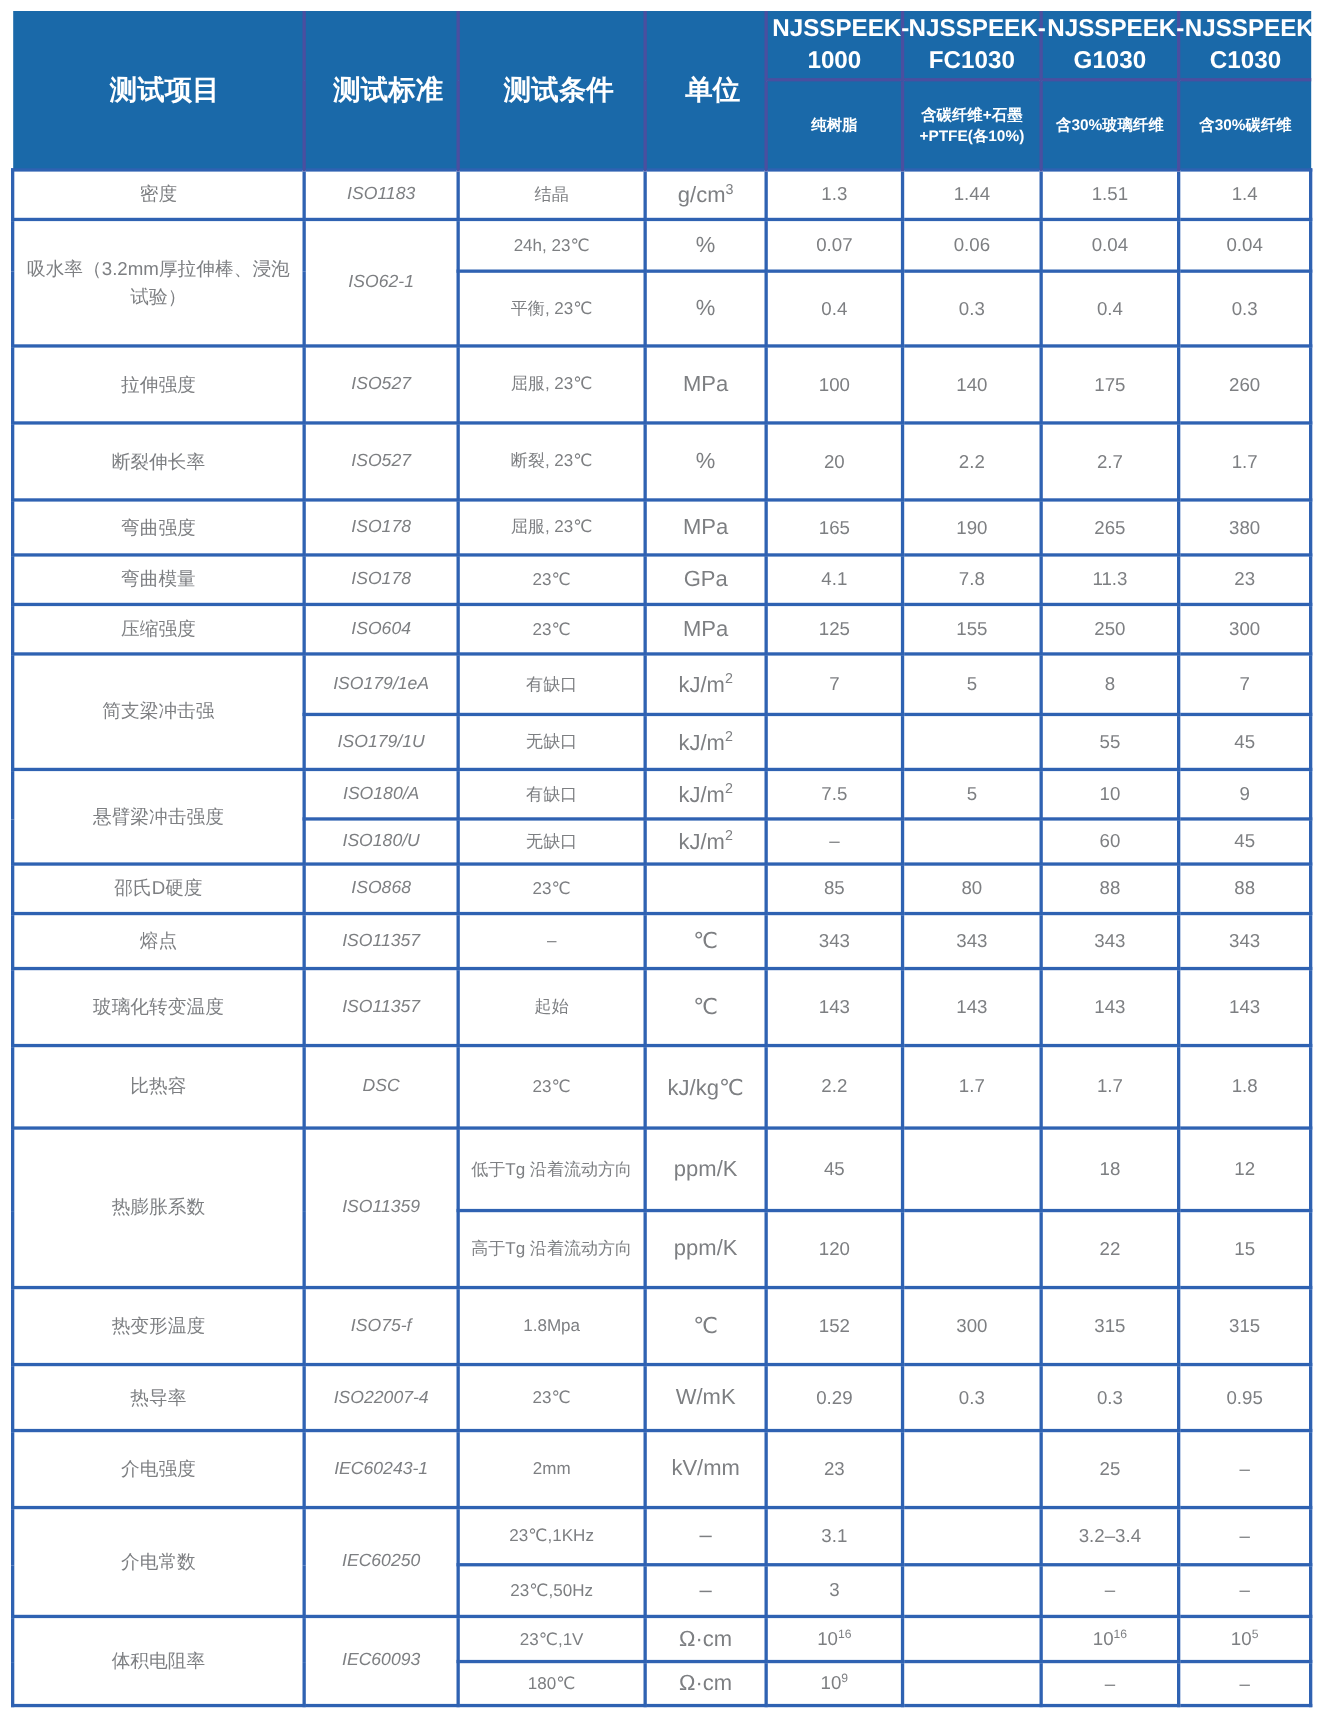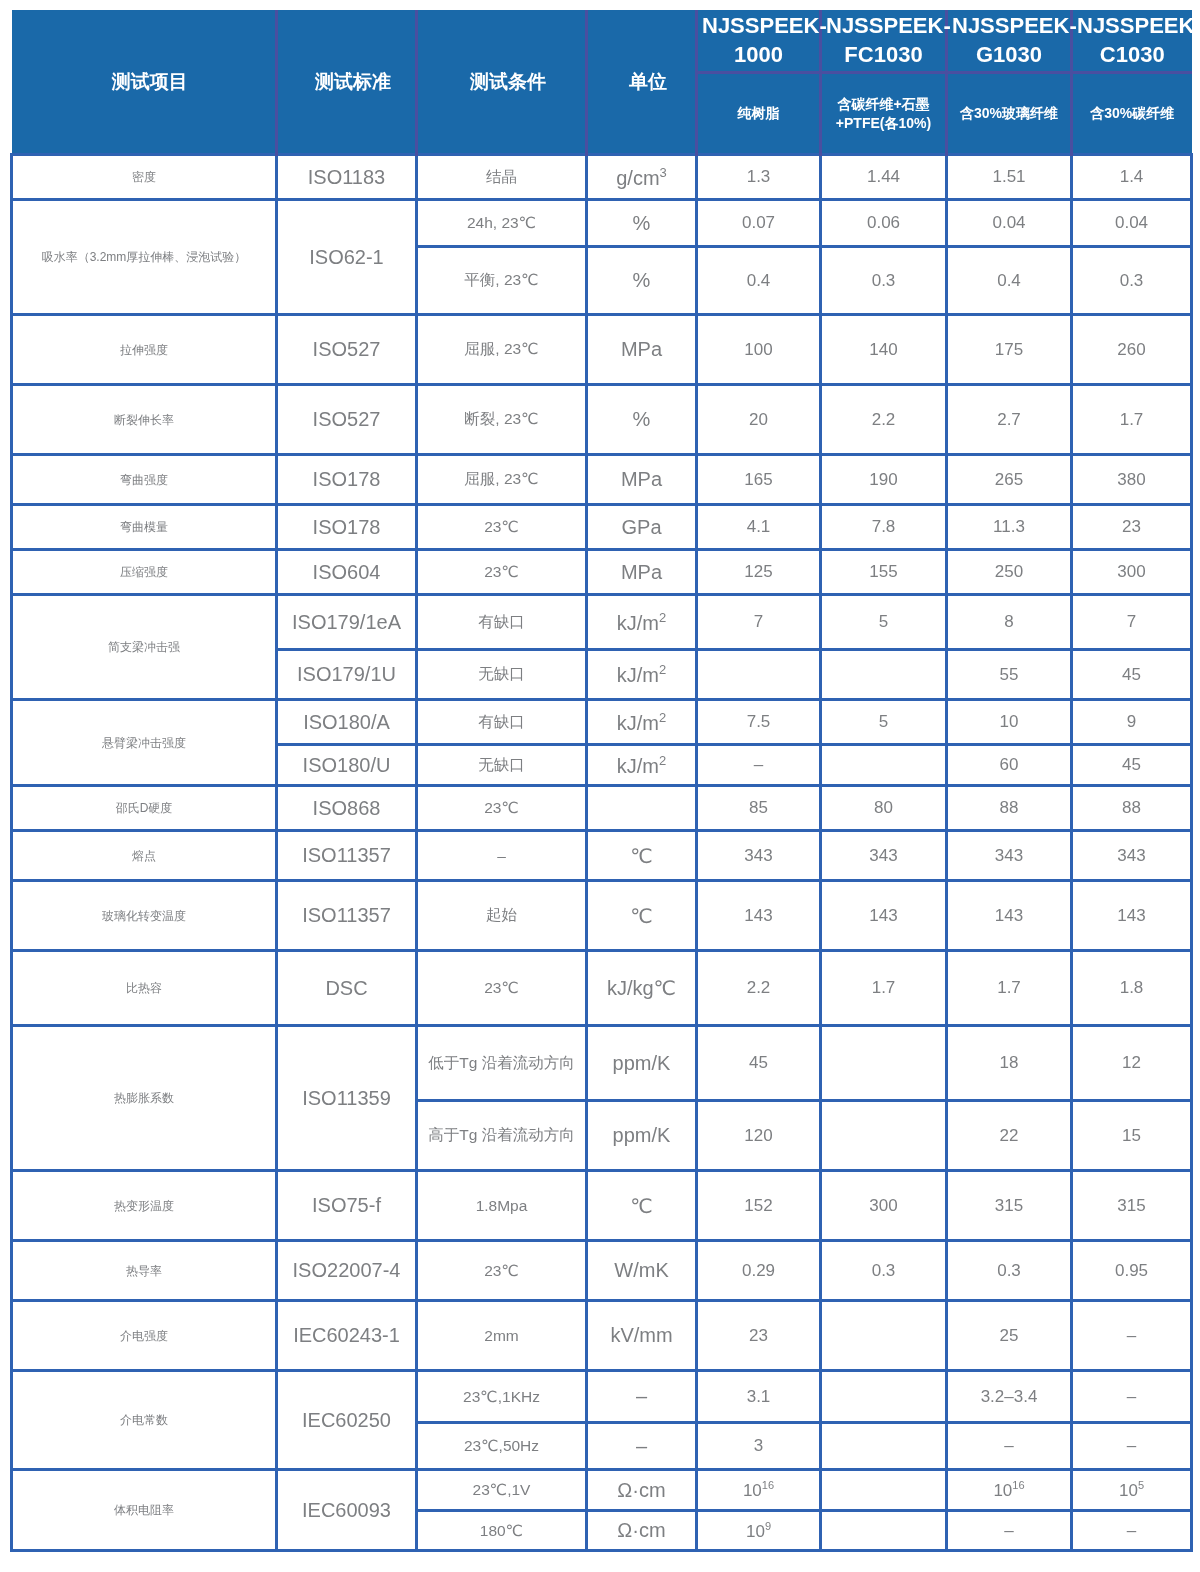--- a/index.html
+++ b/index.html
@@ -18,33 +18,33 @@
   }
   table{border-collapse:collapse;width:1180px;table-layout:fixed;}
   
   thead th{
     background:var(--header-bg);color:var(--header-text);
     font-weight:bold;border:0;text-align:center;vertical-align:middle;
     padding:2px 4px;
   }
   thead tr:first-child th + th{border-left:3px solid var(--header-divider);}
   thead th.desc{border-left:3px solid var(--header-divider);border-top:3px solid var(--header-divider);}
-  th.htitle{font-size:19px;padding-left:17px;}
+  th.htitle{font-size:25px;padding-left:17px;}
   th.model{font-size:22px;line-height:1.3;white-space:pre-line;height:55px;}
   th.desc{font-size:14px;line-height:1.35;white-space:pre-line;height:75px;}
   
   tbody td{
     border:3px solid var(--border-blue);
     background:#fff;color:var(--text-gray);
     text-align:center;vertical-align:middle;
     padding:3px 5px;box-sizing:border-box;
   }
   tbody tr:first-child td{border-top:3px solid var(--border-blue);}
-  td.item{font-size:12px;line-height:1.5;}
-  td.std{font-size:20px;}
+  td.item{font-size:17px;line-height:1.5;}
+  td.std{font-size:16px;font-style:italic;}
   td.cond{font-size:15.5px;}
   td.unit{font-size:20px;}
   td.val{font-size:17px;}
   sup{font-size:0.65em;}
 </style>
 </head>
 <body>
 
 <div class="page">
   <table>

